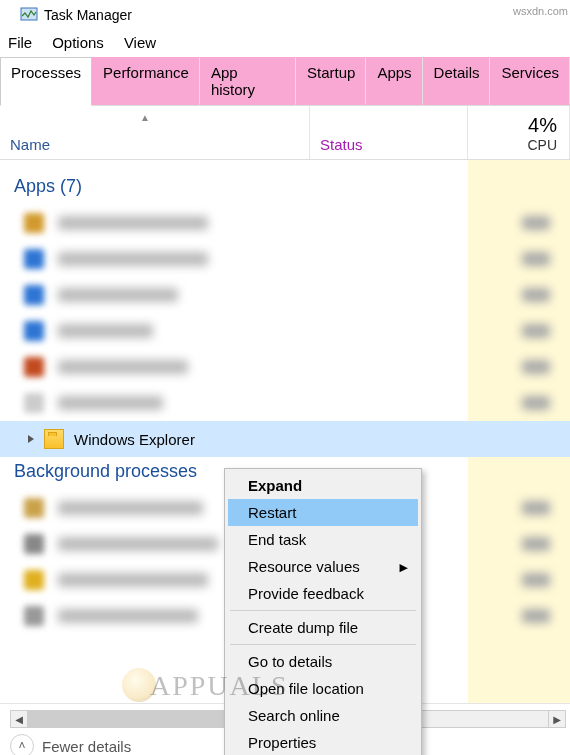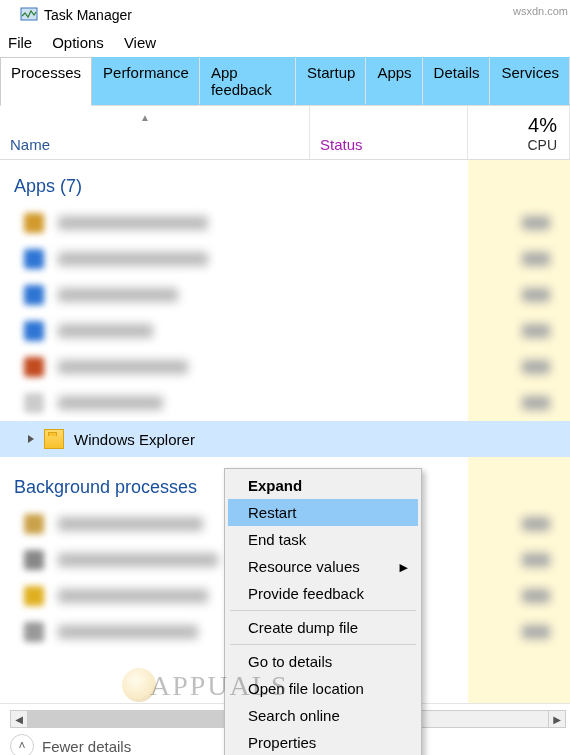--- a/index.html
+++ b/index.html
@@ -29,21 +29,21 @@
     font-size:15px;
   }
   .menubar-item { user-select:none; }
   .tabs {
     display:flex;
     font-size:15px;
   }
   .tab {
     padding:6px 10px;
     border:1px solid transparent;
-    background:#7dd3fc;
+    background:#f9a8d4;
     border-right:1px solid #e1e1e1;
   }
   .tab.active {
     background:#fff;
     border:1px solid #cccccc;
     border-bottom:1px solid #fff;
     margin-bottom:-1px;
   }
   .headers {
     display:flex;
@@ -269,21 +269,21 @@
 
 <div class="menubar">
   <span class="menubar-item">File</span>
   <span class="menubar-item">Options</span>
   <span class="menubar-item">View</span>
 </div>
 
 <div class="tabs">
   <div class="tab active">Processes</div>
   <div class="tab">Performance</div>
-  <div class="tab">App feedback</div>
+  <div class="tab">App history</div>
   <div class="tab">Startup</div>
   <div class="tab">Apps</div>
   <div class="tab">Details</div>
   <div class="tab">Services</div>
 </div>
 
 <div class="headers">
   <div class="col-name">
     <span class="sort-caret">▲</span>
     <span>Name</span>
@@ -336,21 +336,21 @@
     <div class="row selected">
       <span class="expander">
         <svg width="10" height="10" viewBox="0 0 10 10">
             <path d="M2 1 L8 5 L2 9 Z" fill="#555"></path>
           </svg>
       </span>
       <span class="explorer-icon"></span>
       <span>Windows Explorer</span>
     </div>
 
-    <div class="group-header" style="padding-top:20px">
+    <div class="group-header" style="padding-top:4px">
       <span>Background processes</span>
     </div>
 
     <div class="blur-row">
         <div class="blur-icon" style="background:#caa24a"></div>
         <div class="blur-text" style="width:145px"></div>
         <div class="blur-cpu"></div>
       </div>
     <div class="blur-row">
         <div class="blur-icon" style="background:#888"></div>

